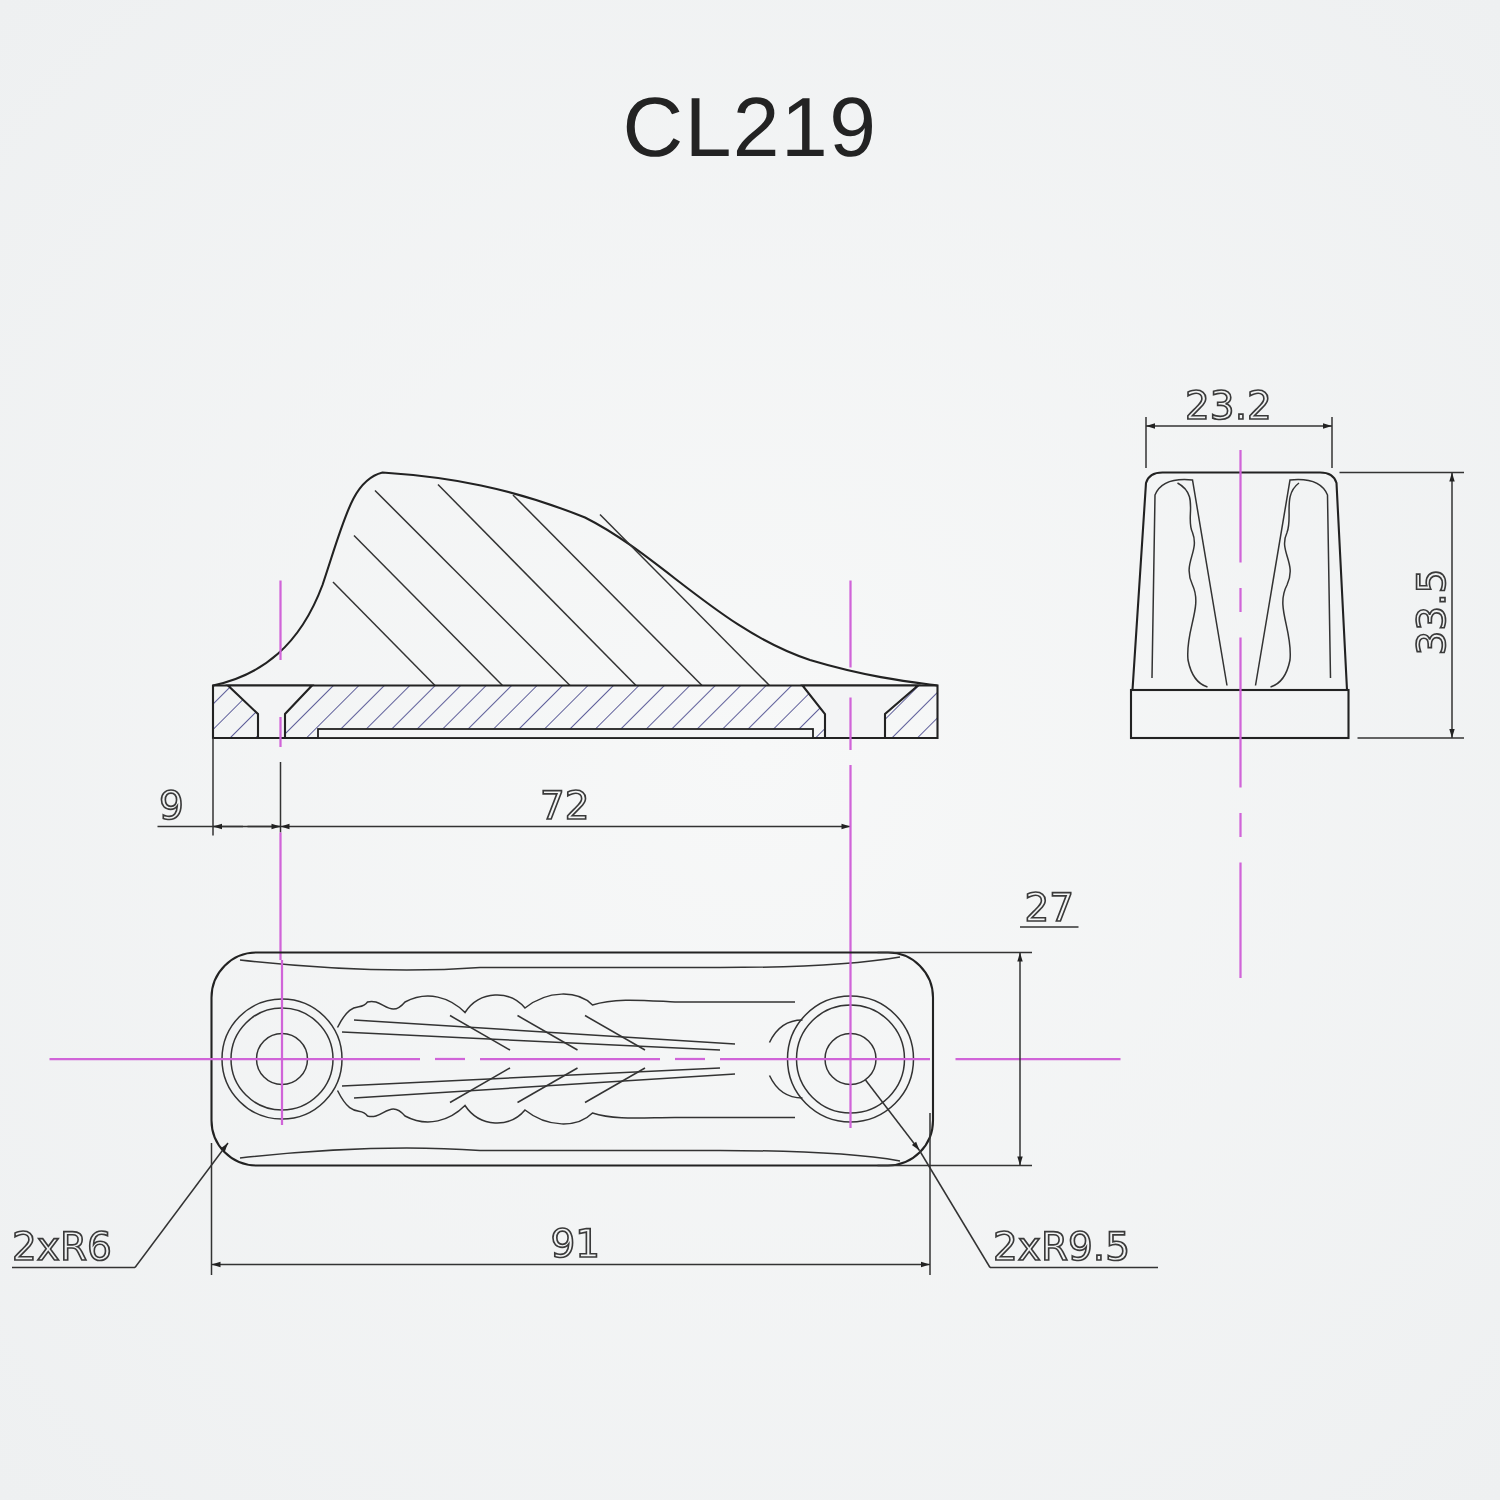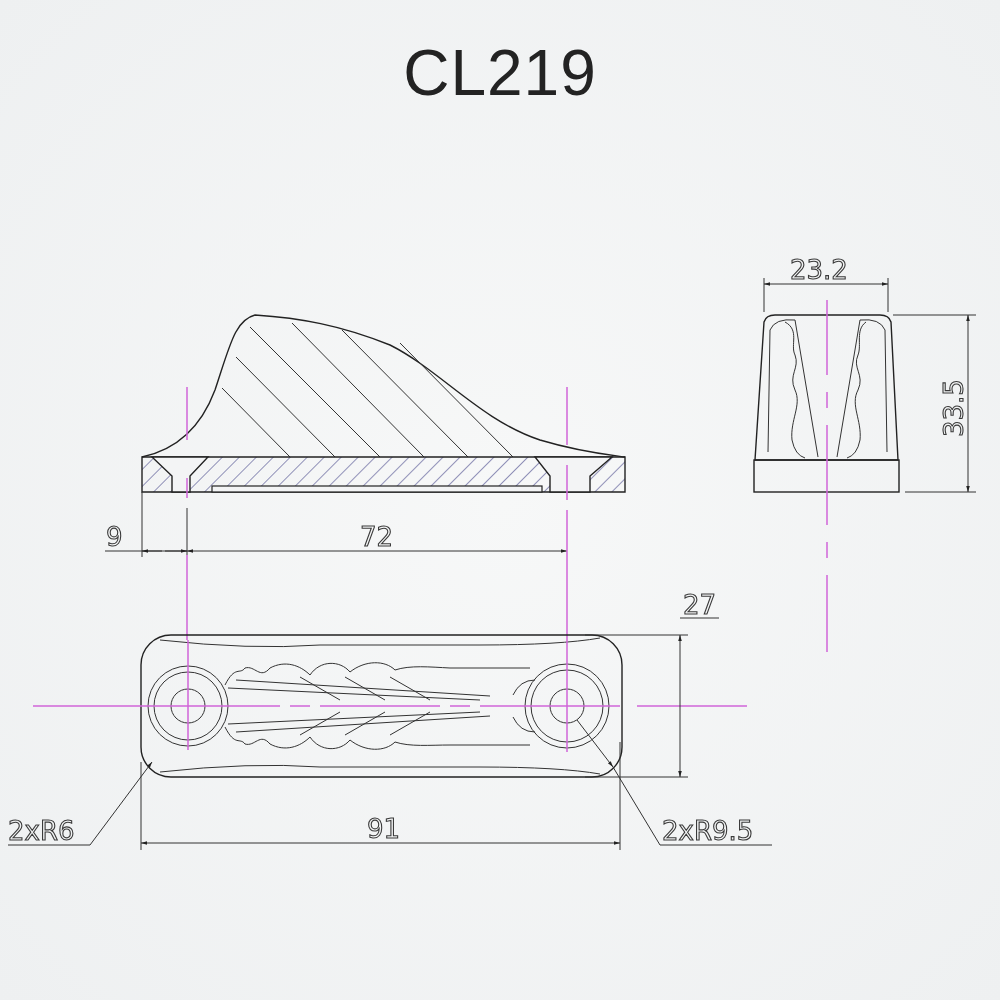--- a/index.html
+++ b/index.html
@@ -2,24 +2,24 @@
 <html><head>
   <meta charset="utf-8">
   <style>
     html, body { margin: 0; padding: 0; }
     body {
       width: 1000px; height: 1000px; overflow: hidden;
       background: radial-gradient(ellipse at center, #f7f8f8 0%, #eef0f1 100%);
       position: relative;
     }
     .title {
-      position: absolute; left: 0; top: 36px; width: 1000px;
+      position: absolute; left: 0; top: 52px; width: 1000px;
       text-align: center;
       font-family: "Liberation Sans", sans-serif;
-      font-size: 64px; color: #232323; letter-spacing: 1px;
+      font-size: 56px; color: #232323; letter-spacing: 1px;
     }
     svg.drawing { position: absolute; left: 0; top: 0; }
     .cad-text {
       font-family: "DejaVu Sans", sans-serif;
       font-size: 26px; fill: none; stroke: #3a3a3a; stroke-width: 1.1;
     }
     .ln { stroke: #222; stroke-width: 1.4; fill: none; }
     .thin { stroke: #333; stroke-width: 1; fill: none; }
     .ctr { stroke: #d064d8; stroke-width: 1.5; fill: none; }
     .hatch { stroke: #2b2b7a; stroke-width: 1; }

